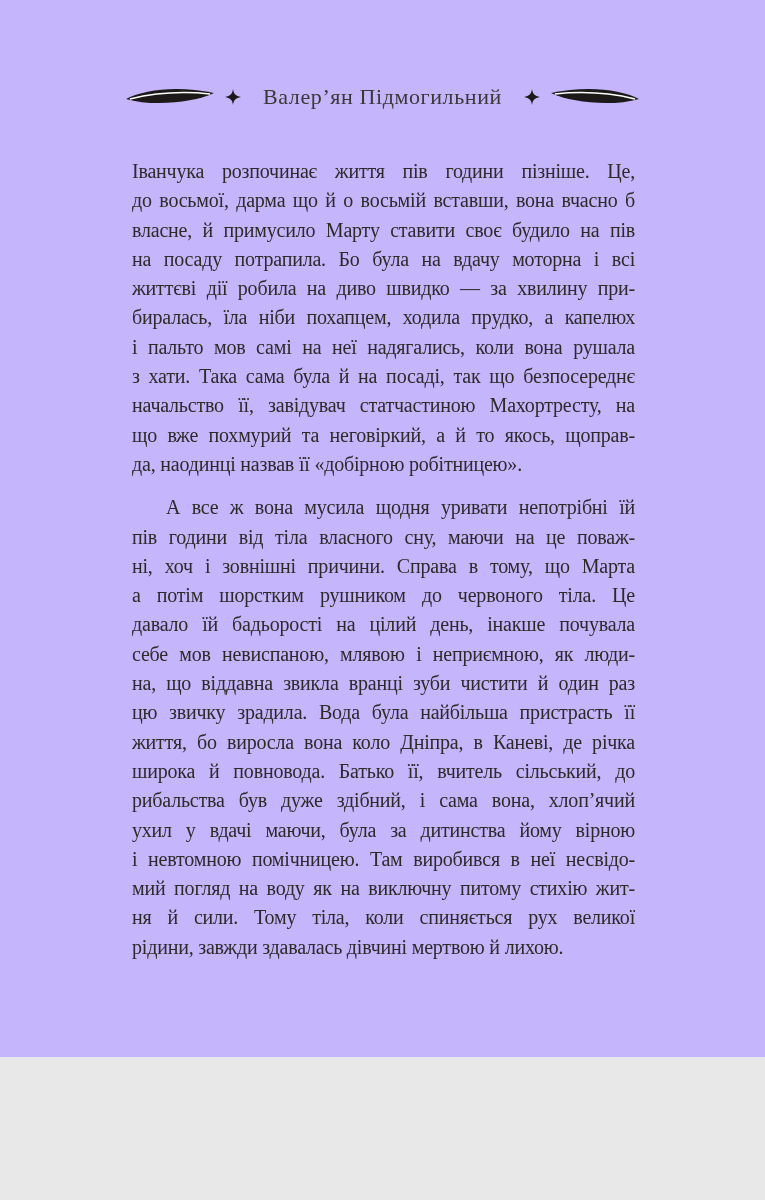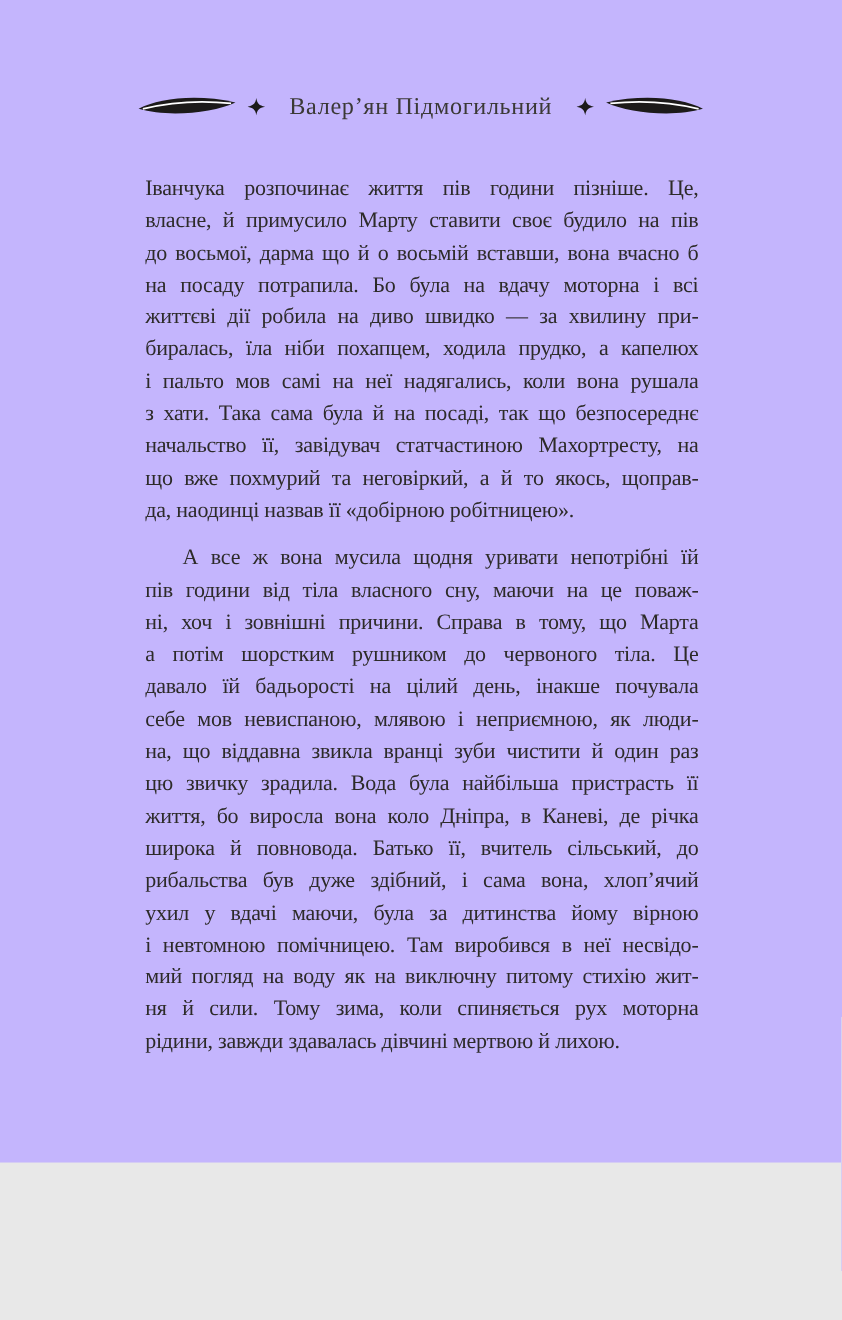--- a/index.html
+++ b/index.html
@@ -87,22 +87,22 @@
     </svg>
     <svg class="orn head-leaf flip" width="90" height="22" viewBox="0 0 92 22" aria-hidden="true">
       <path d="M1,13 C20,3 55,-1 91,7 C70,17 28,21 1,13 Z" fill="#1c1a19"></path>
       <path d="M5,13 C30,7 60,5 87,8" fill="none" stroke="#ffffff" stroke-width="1.6"></path>
     </svg>
   </div>
 
   <div class="body-text">
       <div class="para ended">
         <div class="line">Іванчука розпочинає життя пів години пізніше. Це,</div>
+        <div class="line">до восьмої, дарма що й о восьмій вставши, вона вчасно б</div>
         <div class="line">власне, й примусило Марту ставити своє будило на пів</div>
-        <div class="line">до восьмої, дарма що й о восьмій вставши, вона вчасно б</div>
         <div class="line">на посаду потрапила. Бо була на вдачу моторна і всі</div>
         <div class="line">життєві дії робила на диво швидко — за хвилину при-</div>
         <div class="line">биралась, їла ніби похапцем, ходила прудко, а капелюх</div>
         <div class="line">і пальто мов самі на неї надягались, коли вона рушала</div>
         <div class="line">з хати. Така сама була й на посаді, так що безпосереднє</div>
         <div class="line">начальство її, завідувач статчастиною Махортресту, на</div>
         <div class="line">що вже похмурий та неговіркий, а й то якось, щоправ-</div>
         <div class="line">да, наодинці назвав її «добірною робітницею».</div>
       </div>
       <div class="para indented ended">
@@ -113,21 +113,21 @@
         <div class="line">давало їй бадьорості на цілий день, інакше почувала</div>
         <div class="line">себе мов невиспаною, млявою і неприємною, як люди-</div>
         <div class="line">на, що віддавна звикла вранці зуби чистити й один раз</div>
         <div class="line">цю звичку зрадила. Вода була найбільша пристрасть її</div>
         <div class="line">життя, бо виросла вона коло Дніпра, в Каневі, де річка</div>
         <div class="line">широка й повновода. Батько її, вчитель сільський, до</div>
         <div class="line">рибальства був дуже здібний, і сама вона, хлоп’ячий</div>
         <div class="line">ухил у вдачі маючи, була за дитинства йому вірною</div>
         <div class="line">і невтомною помічницею. Там виробився в неї несвідо-</div>
         <div class="line">мий погляд на воду як на виключну питому стихію жит-</div>
-        <div class="line">ня й сили. Тому зима, коли спиняється рух моторна</div>
+        <div class="line">ня й сили. Тому тіла, коли спиняється рух великої</div>
         <div class="line">рідини, завжди здавалась дівчині мертвою й лихою.</div>
       </div>
     </div>
 
   <div class="footer">
     <svg class="orn foot-leaf" width="56" height="50" viewBox="0 0 64 56" aria-hidden="true">
       <path d="M12,3 C4,16 10,32 28,41 C33,27 26,11 12,3 Z" fill="#1c1a19"></path>
       <path d="M14,8 C10,18 14,30 25,37" fill="none" stroke="#ffffff" stroke-width="1.4"></path>
       <path d="M28,41 C22,46 14,48 4,47" fill="none" stroke="#1c1a19" stroke-width="2"></path>
       <path d="M6,49 C16,42 28,43 40,44 C28,52 12,54 6,49 Z" fill="#1c1a19"></path>

